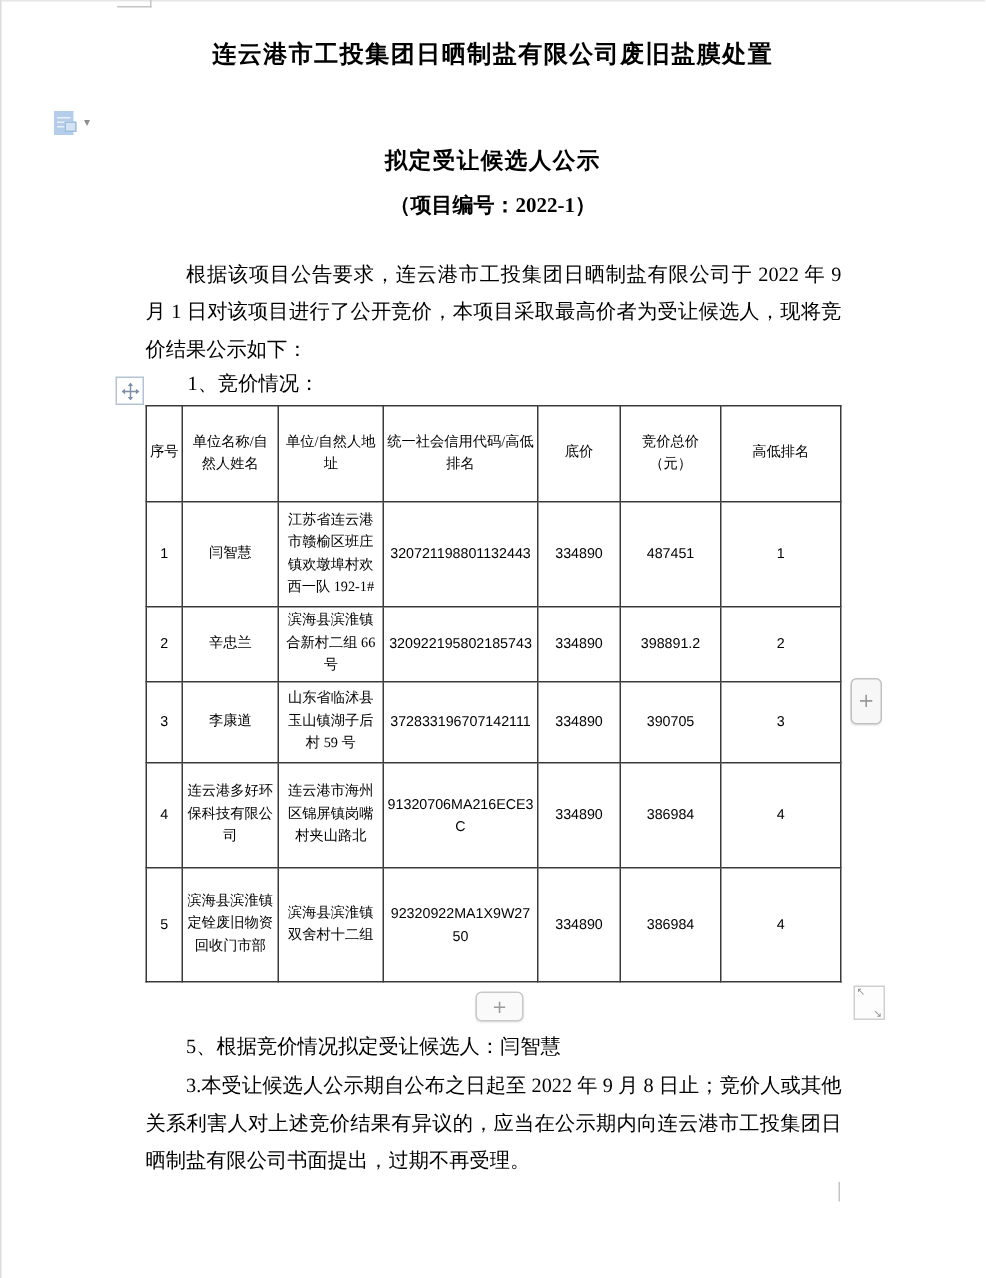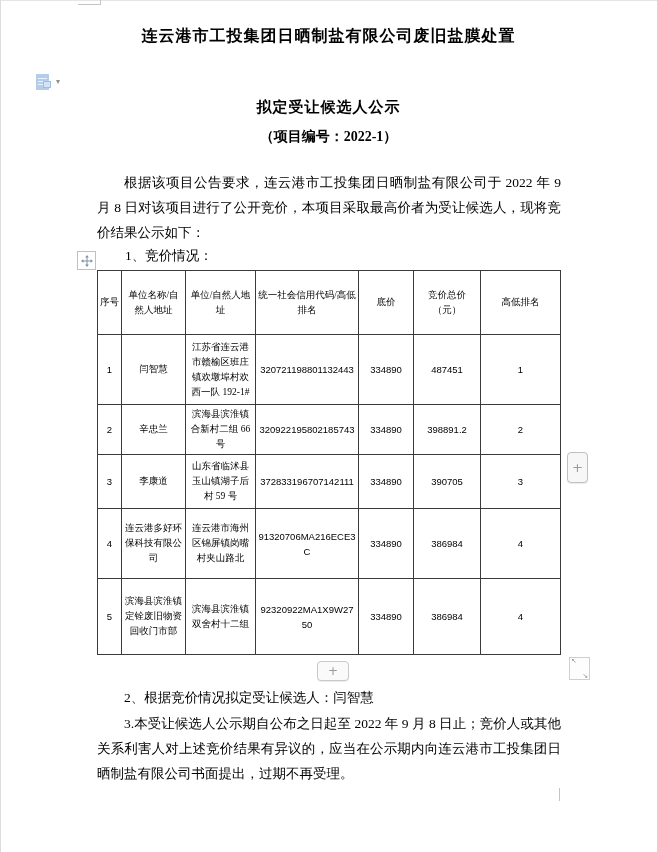--- a/index.html
+++ b/index.html
@@ -84,21 +84,21 @@
   <div class="paste-wrap">
     <div class="paste-doc">
       <div class="ln ln1"></div>
         <div class="ln ln2"></div>
         <div class="ln ln3"></div>
       <div class="fold"></div>
     </div>
     <div class="paste-arrow">▾</div>
   </div>
 
-  <p class="para para1">根据该项目公告要求，连云港市工投集团日晒制盐有限公司于 2022 年 9 月 8 日对该项目进行了公开竞价，本项目采取最高价者为受让候选人，现将竞价结果公示如下：</p>
+  <p class="para para1">根据该项目公告要求，连云港市工投集团日晒制盐有限公司于 2022 年 9 月 1 日对该项目进行了公开竞价，本项目采取最高价者为受让候选人，现将竞价结果公示如下：</p>
   <div class="section-label">1、竞价情况：</div>
 
   <div class="move-handle">
     <svg width="12" height="12" viewBox="0 0 16 16">
       <g fill="#7b8fa6">
         <path d="M8 0 L10.4 3.2 H5.6 Z"></path>
         <path d="M8 16 L5.6 12.8 H10.4 Z"></path>
         <path d="M0 8 L3.2 5.6 V10.4 Z"></path>
         <path d="M16 8 L12.8 10.4 V5.6 Z"></path>
       </g>
@@ -115,21 +115,21 @@
         <col style="width:64px">
         <col style="width:70px">
       <col style="width:103px">
         <col style="width:55px">
         <col style="width:67px">
       <col style="width:80px">
     </colgroup>
     <thead>
         <tr>
           <th>序号</th>
-          <th>单位名称/自然人地址</th>
+          <th>单位名称/自然人姓名</th>
           <th>单位/自然人地址</th>
           <th>统一社会信用代码/高低排名</th>
           <th>底价</th>
           <th>竞价总价（元）</th>
           <th>高低排名</th>
         </tr>
       </thead>
     <tbody>
         <tr>
           <td class="num">1</td>
@@ -179,15 +179,15 @@
       </tbody>
   </table>
 
   <div class="plus-col">+</div>
   <div class="plus-row">+</div>
   <div class="resize-handle">
     <span class="nw">↖</span>
     <span class="se">↘</span>
   </div>
 
-  <p class="para para2">2、根据竞价情况拟定受让候选人：闫智慧</p>
+  <p class="para para2">5、根据竞价情况拟定受让候选人：闫智慧</p>
   <p class="para para3">3.本受让候选人公示期自公布之日起至 2022 年 9 月 8 日止；竞价人或其他关系利害人对上述竞价结果有异议的，应当在公示期内向连云港市工投集团日晒制盐有限公司书面提出，过期不再受理。</p>
 </div>
 
 </body></html>

